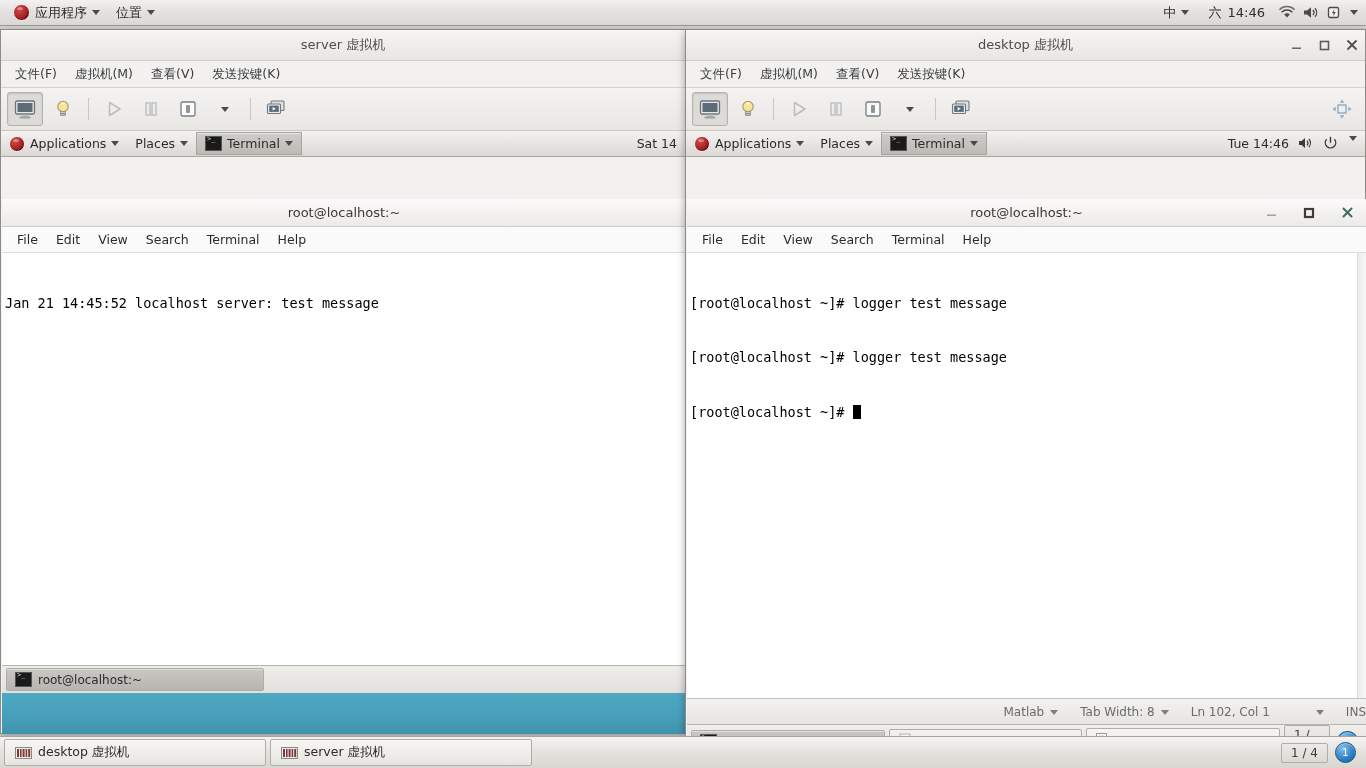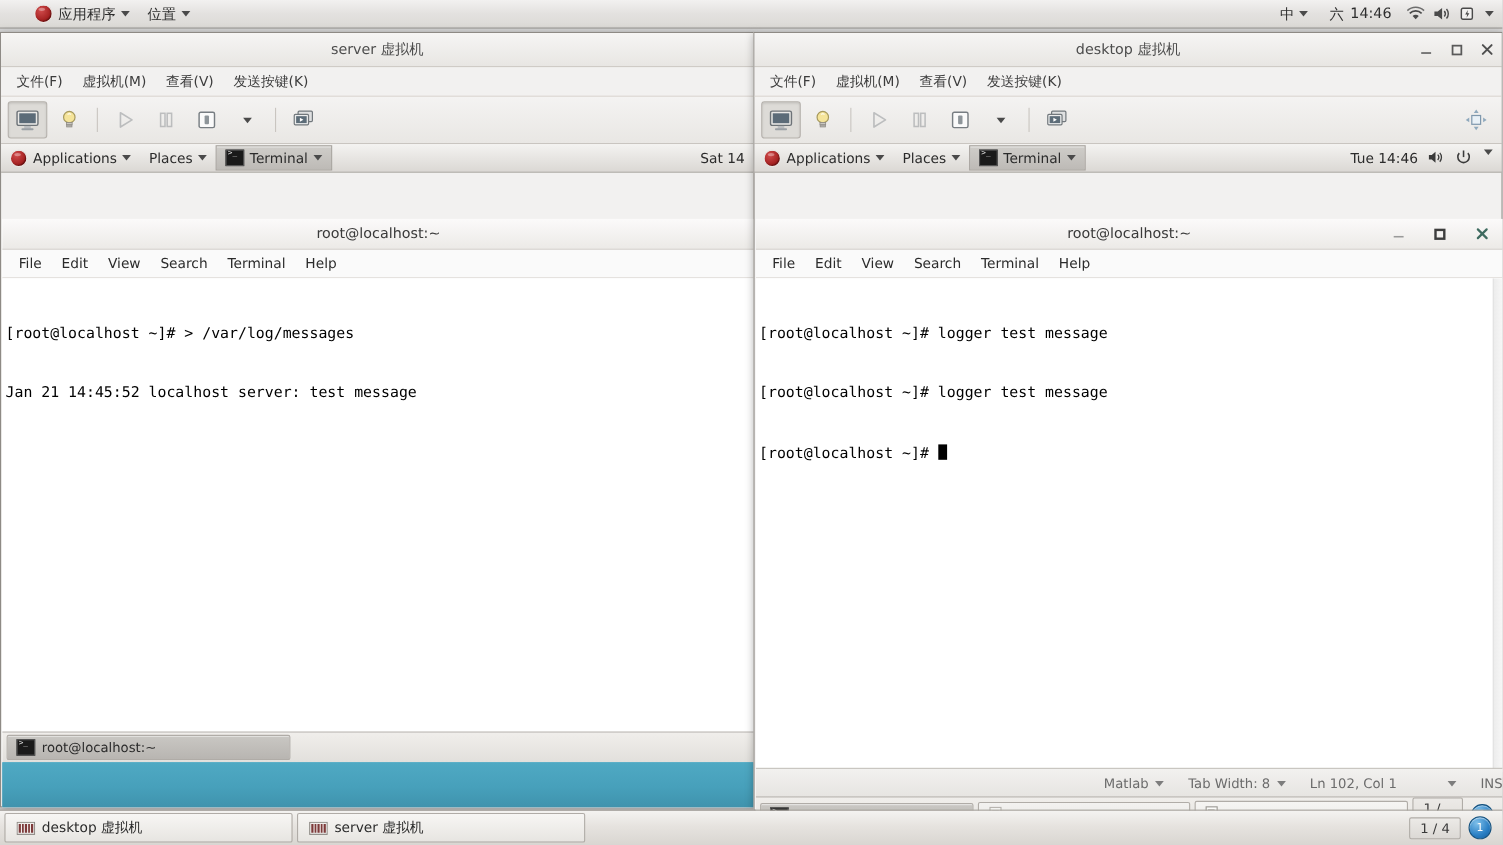--- a/index.html
+++ b/index.html
@@ -13,21 +13,21 @@
   #root { position: relative; width: 1366px; height: 768px; }
 
   
   .host-panel {
     position: absolute; left:0; top:0; width:1366px; height:26px;
     background: linear-gradient(to bottom, #f2f1f0 0%, #e3e1df 50%, #dcdad6 100%);
     border-bottom: 1px solid #9e9a95;
     display: flex; align-items: center; font-size: 13px; color: #2e2e2e;
     box-sizing: border-box;
   }
-  .host-panel .hp-left { display:flex; align-items:center; gap:2px; padding-left:24px; }
+  .host-panel .hp-left { display:flex; align-items:center; gap:2px; padding-left:6px; }
   .host-panel .hp-right { margin-left:auto; display:flex; align-items:center; gap:6px; padding-right:8px; }
   .menu-item { display:flex; align-items:center; gap:5px; padding:2px 7px; border-radius:2px; cursor:default; }
   .caret { width:0;height:0;border-left:4px solid transparent;border-right:4px solid transparent;border-top:5px solid #4a4a4a; display:inline-block; }
   .fedora-logo {
     width:15px;height:15px;border-radius:50%;
     background: radial-gradient(circle at 35% 30%, #d04b4b 0%, #9e1b1b 70%, #6d0f0f 100%);
     border:1px solid #e9e7e4; box-shadow: inset -1px -1px 1px rgba(0,0,0,0.35);
     position:relative;
   }
   .fedora-logo:after{content:"";position:absolute;left:3px;top:2px;width:6px;height:3px;border-radius:50%;background:rgba(255,255,255,0.35);}
@@ -256,21 +256,20 @@
         </div>
         <div class="term-menubar">
           <div class="mi">File</div>
           <div class="mi">Edit</div>
           <div class="mi">View</div>
           <div class="mi">Search</div>
           <div class="mi">Terminal</div>
           <div class="mi">Help</div>
         </div>
         <div class="term-body" style="height:416px;">
-          <div>[root@localhost ~]# &gt; /var/log/messages</div>
           <div>Jan 21 14:45:52 localhost server: test message</div>
         </div>
       </div>
 
       <div class="wlist" style="position:absolute; left:0; top:466px; width:684px;">
         <div class="wl-item sel" style="min-width:258px;">
           <span class="term-mini"></span>
           <span>root@localhost:~</span>
         </div>
       </div>

